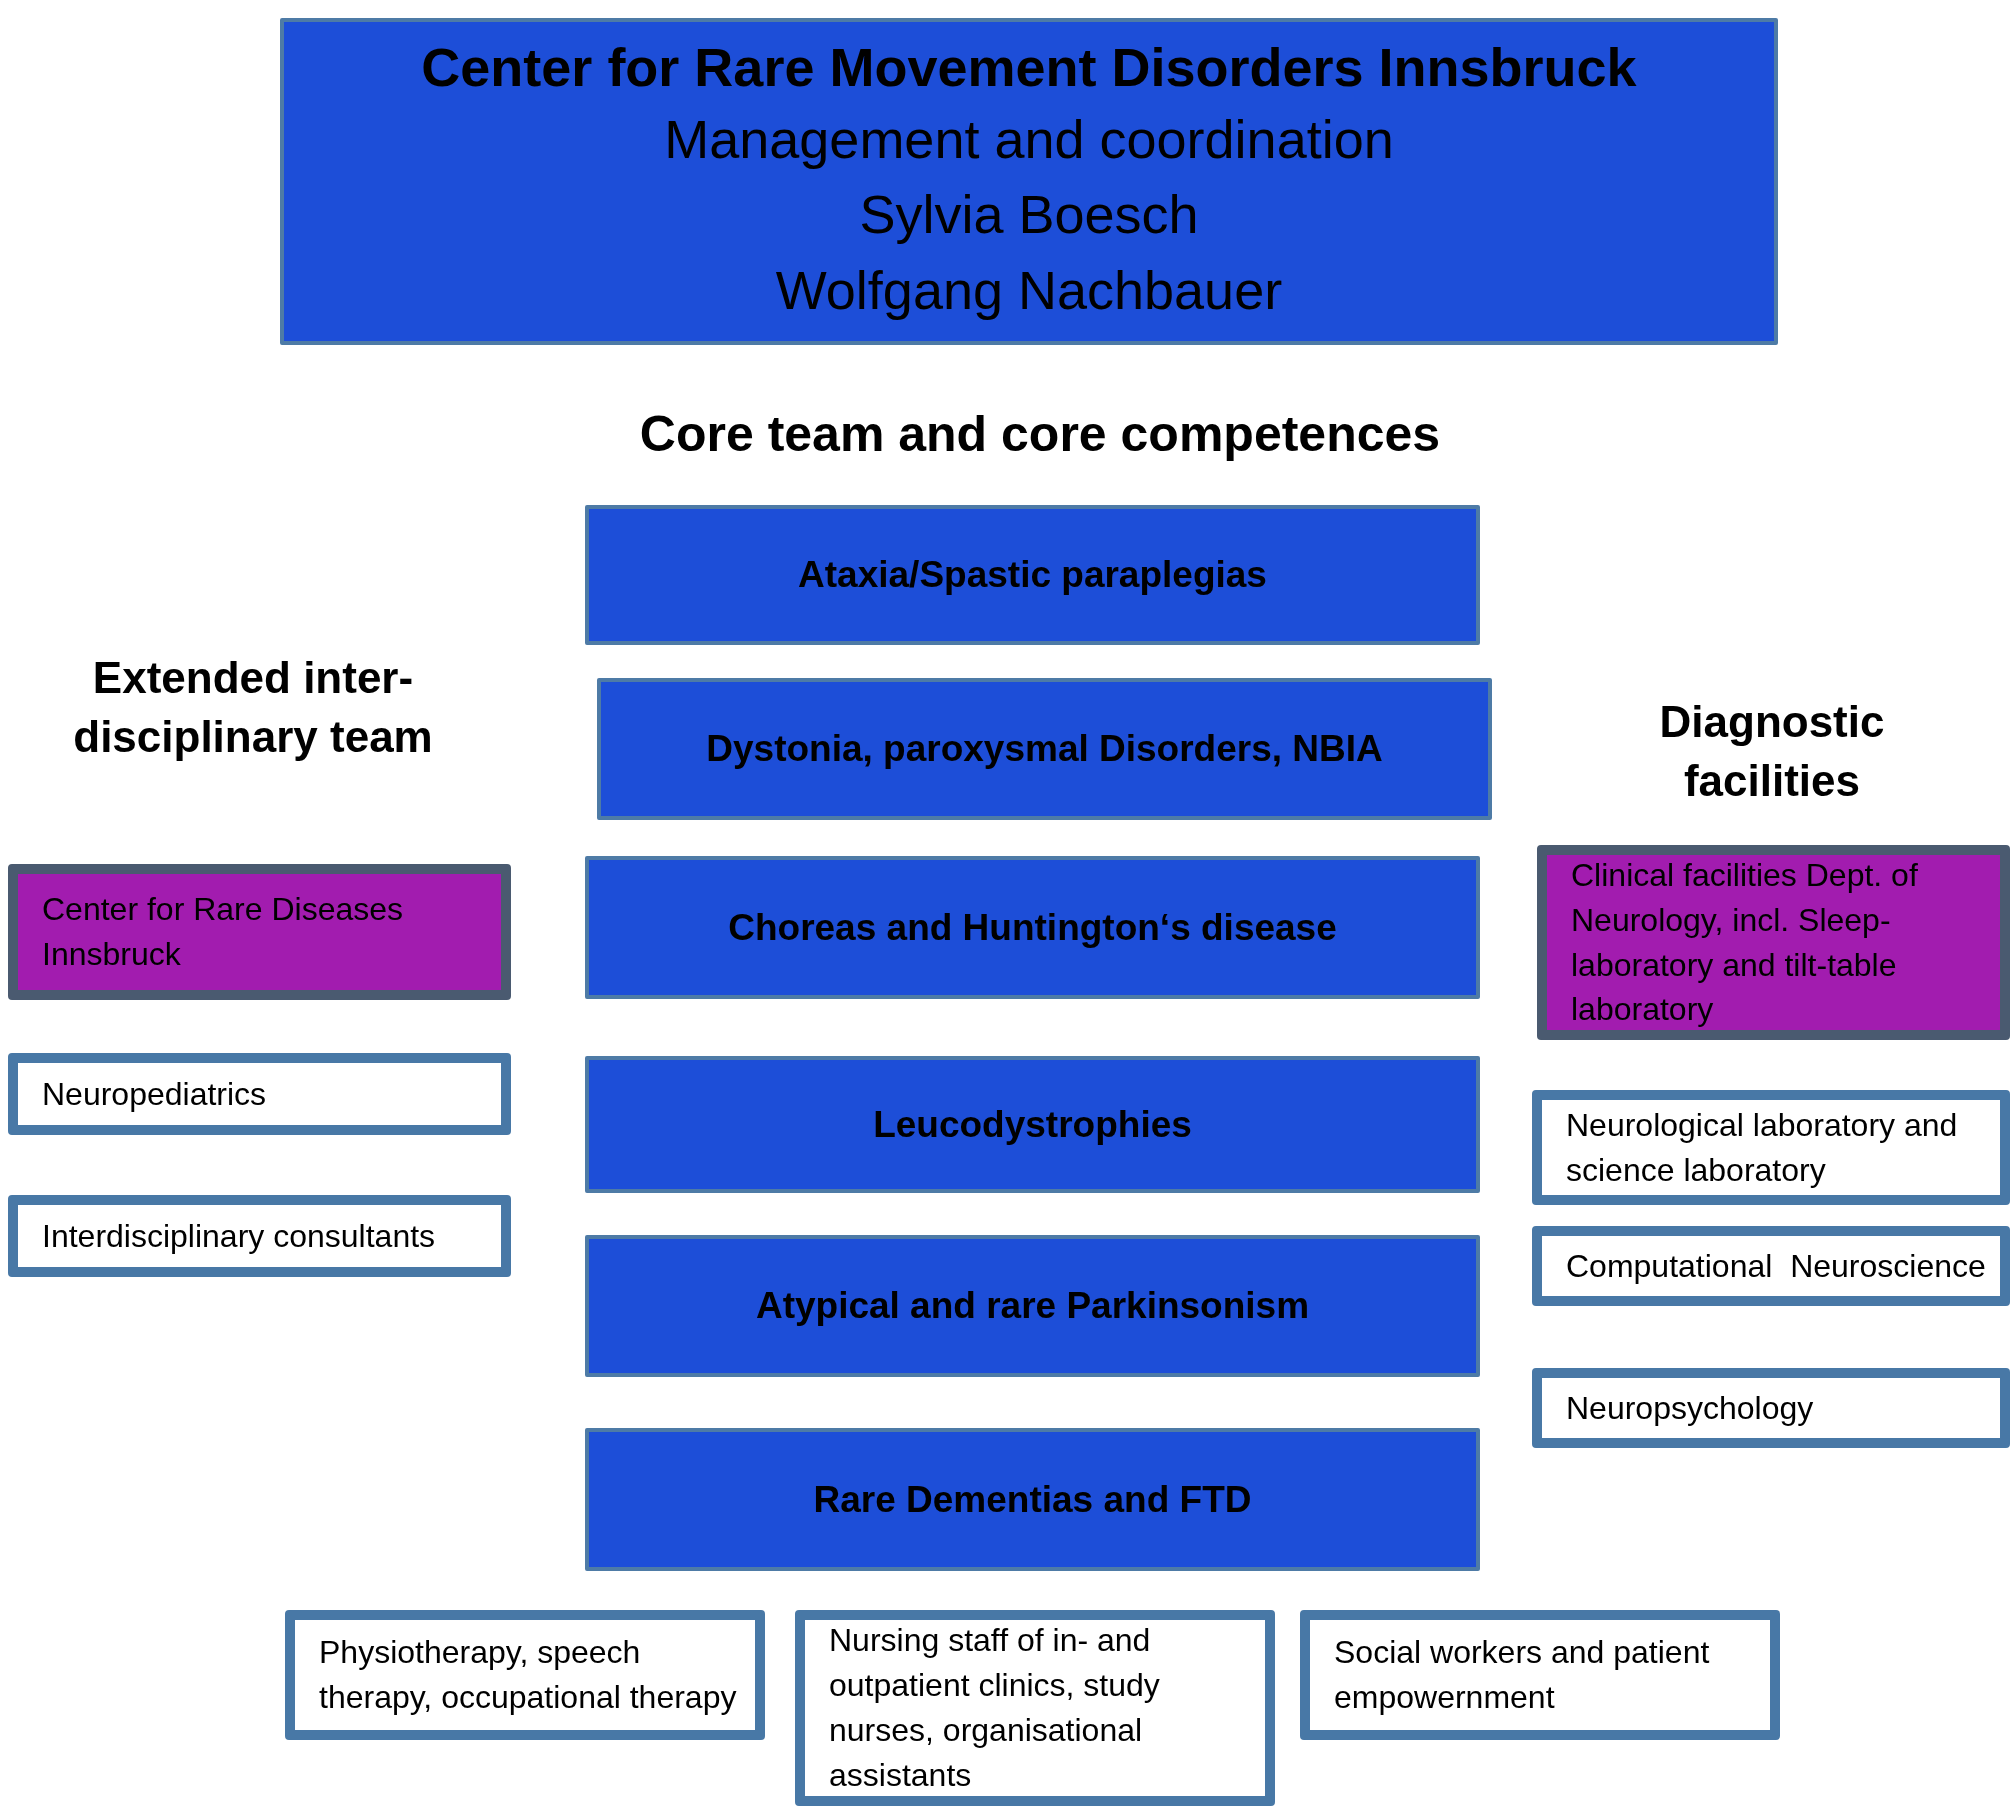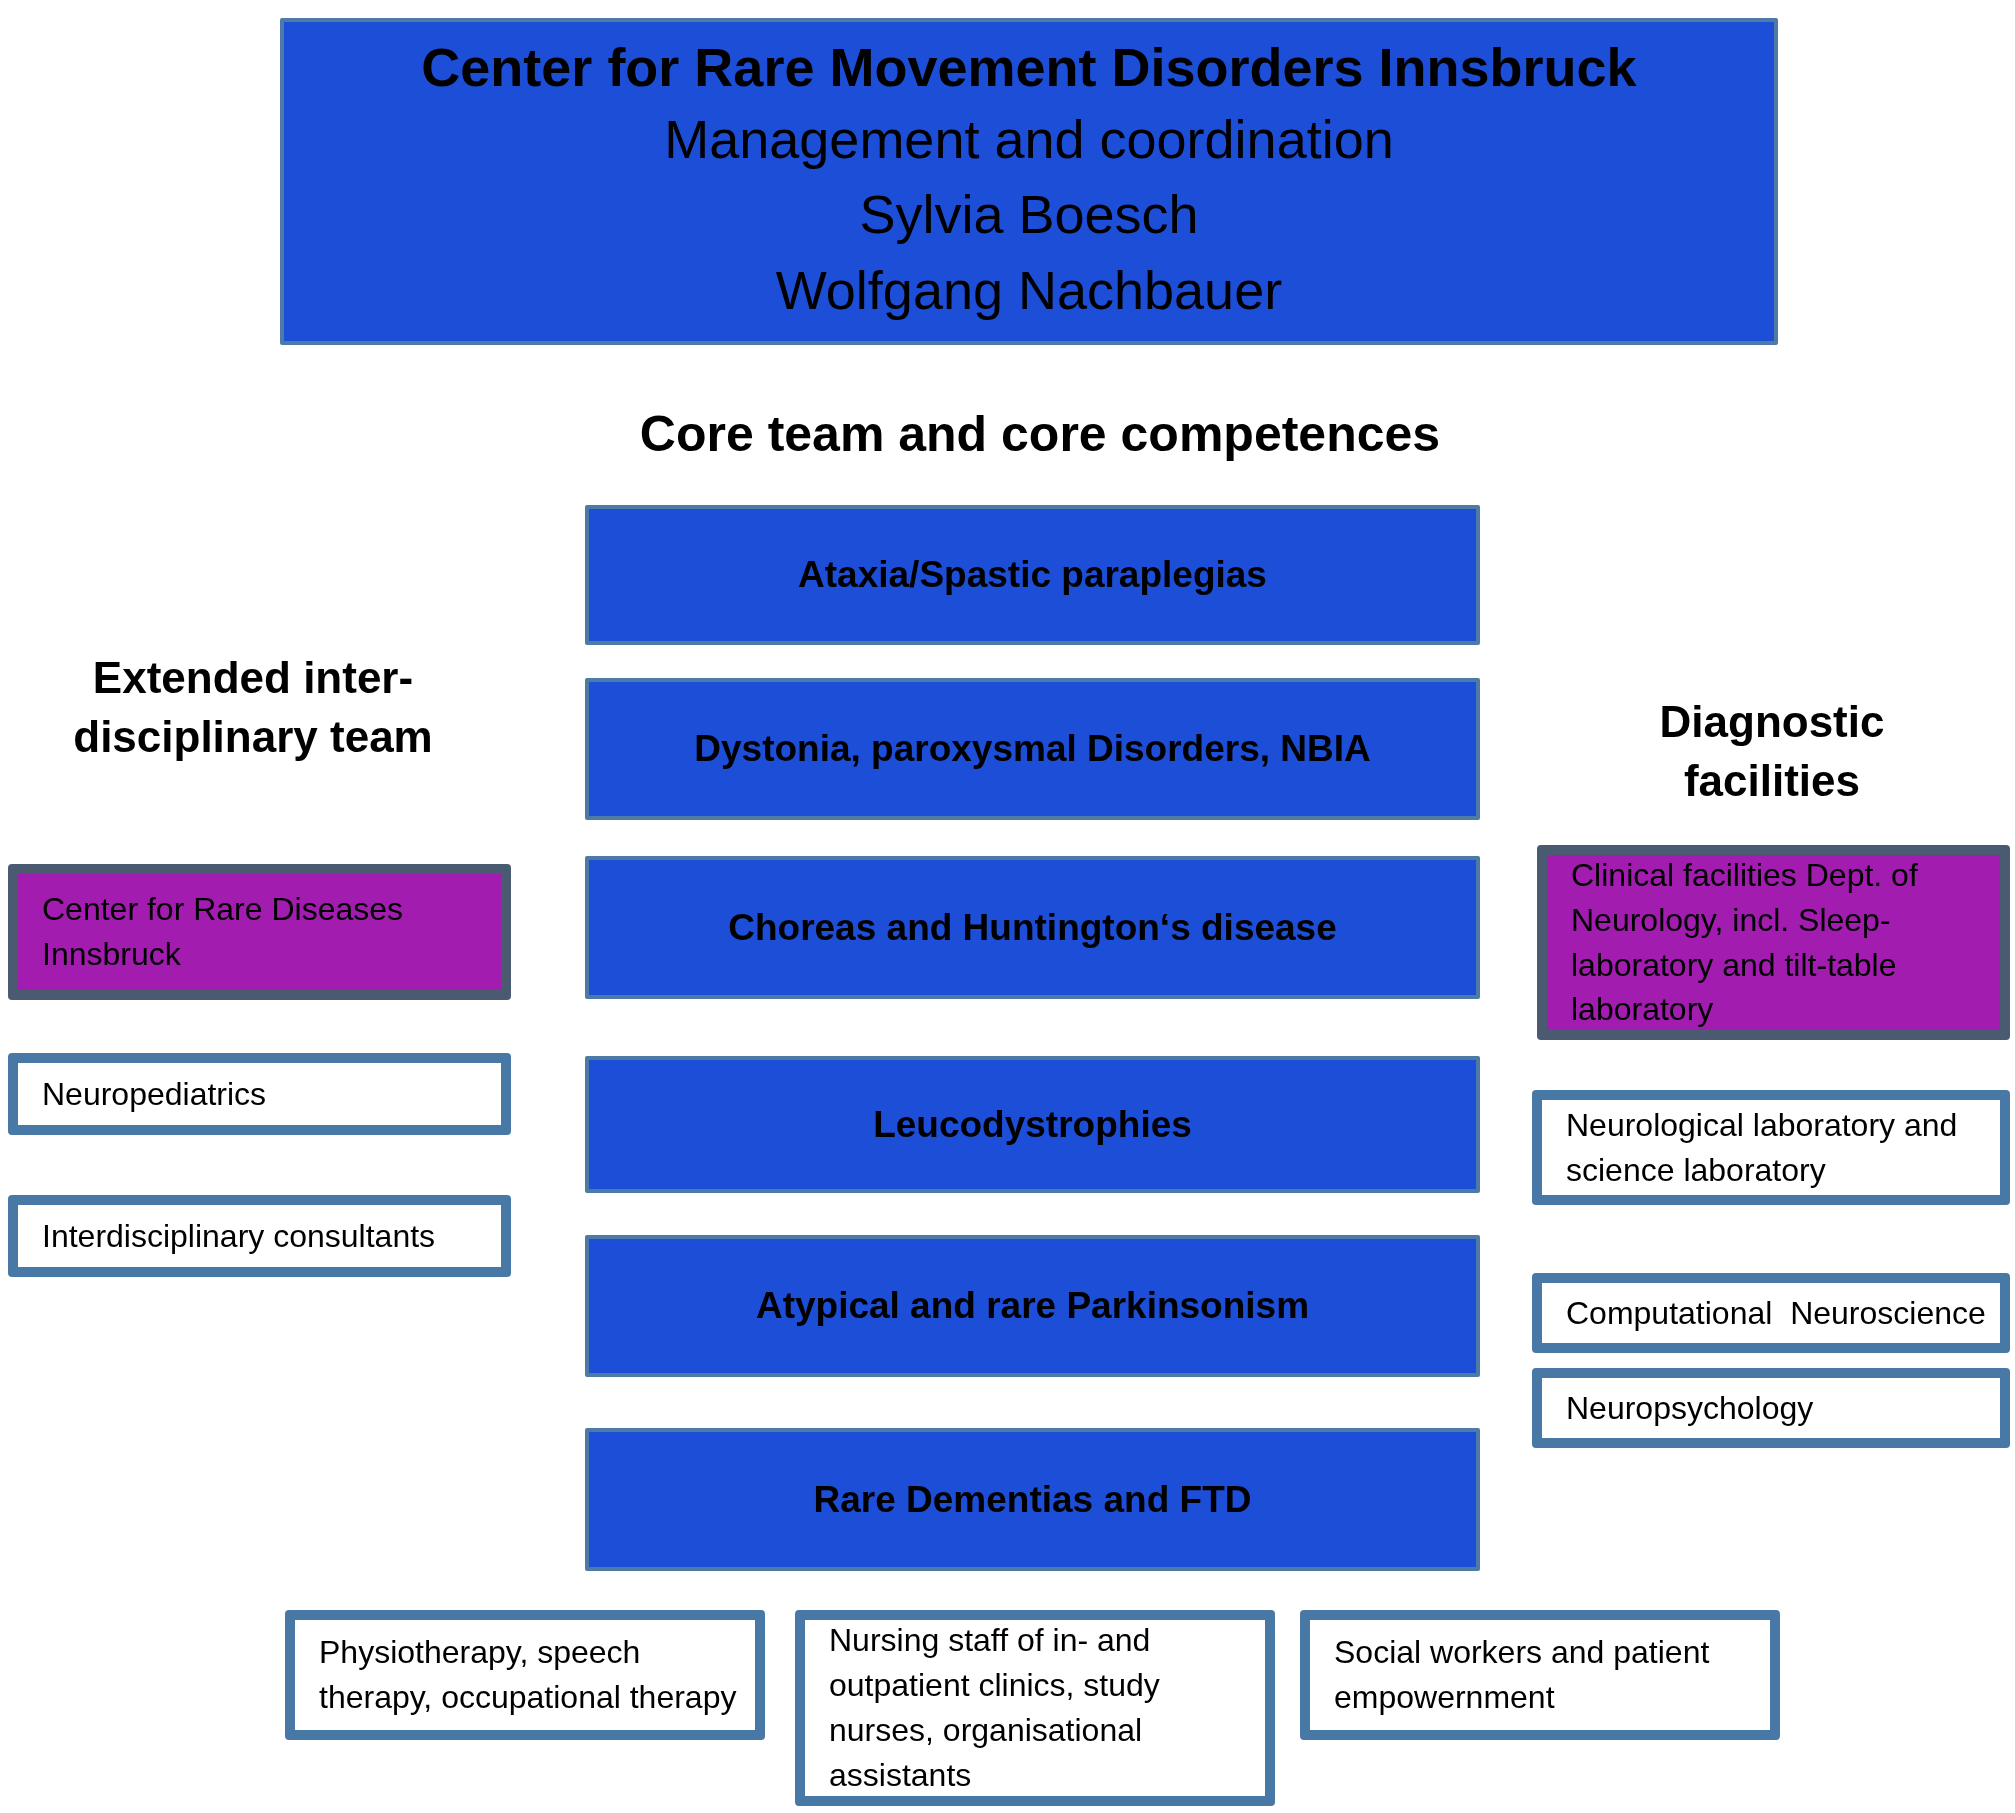--- a/index.html
+++ b/index.html
@@ -102,21 +102,21 @@
       <div class="header-line">Wolfgang Nachbauer</div>
     </div>
   </div>
 
   <div class="abs core-heading" style="left:450px; top:405px; width:1180px;">Core team and core competences</div>
 
   <div class="abs box-thin" style="left:585px; top:505px; width:895px; height:140px;">
     <div class="core-label">Ataxia/Spastic paraplegias</div>
   </div>
 
-  <div class="abs box-thin" style="left:585px; top:678px; width:895px; height:142px;">
+  <div class="abs box-thin" style="left:597px; top:678px; width:895px; height:142px;">
     <div class="core-label">Dystonia, paroxysmal Disorders, NBIA</div>
   </div>
 
   <div class="abs box-thin" style="left:585px; top:856px; width:895px; height:143px;">
     <div class="core-label">Choreas and Huntington‘s disease</div>
   </div>
 
   <div class="abs box-thin" style="left:585px; top:1056px; width:895px; height:137px;">
     <div class="core-label">Leucodystrophies</div>
   </div>
@@ -153,21 +153,21 @@
   </div>
 
   <div class="abs box-dark" style="left:1537px; top:845px; width:473px; height:195px;">
     <div class="side-label">Clinical facilities Dept. of Neurology, incl. Sleep-laboratory and tilt-table laboratory</div>
   </div>
 
   <div class="abs box-mid" style="left:1532px; top:1090px; width:478px; height:115px;">
     <div class="side-label">Neurological laboratory and science laboratory</div>
   </div>
 
-  <div class="abs box-mid" style="left:1532px; top:1273px; width:478px; height:80px;">
+  <div class="abs box-mid" style="left:1532px; top:1226px; width:478px; height:80px;">
     <div class="side-label">Computational  Neuroscience</div>
   </div>
 
   <div class="abs box-mid" style="left:1532px; top:1368px; width:478px; height:80px;">
     <div class="side-label">Neuropsychology</div>
   </div>
 
   <div class="abs box-mid" style="left:285px; top:1610px; width:480px; height:130px;">
     <div class="side-label">Physiotherapy, speech therapy, occupational therapy</div>
   </div>

